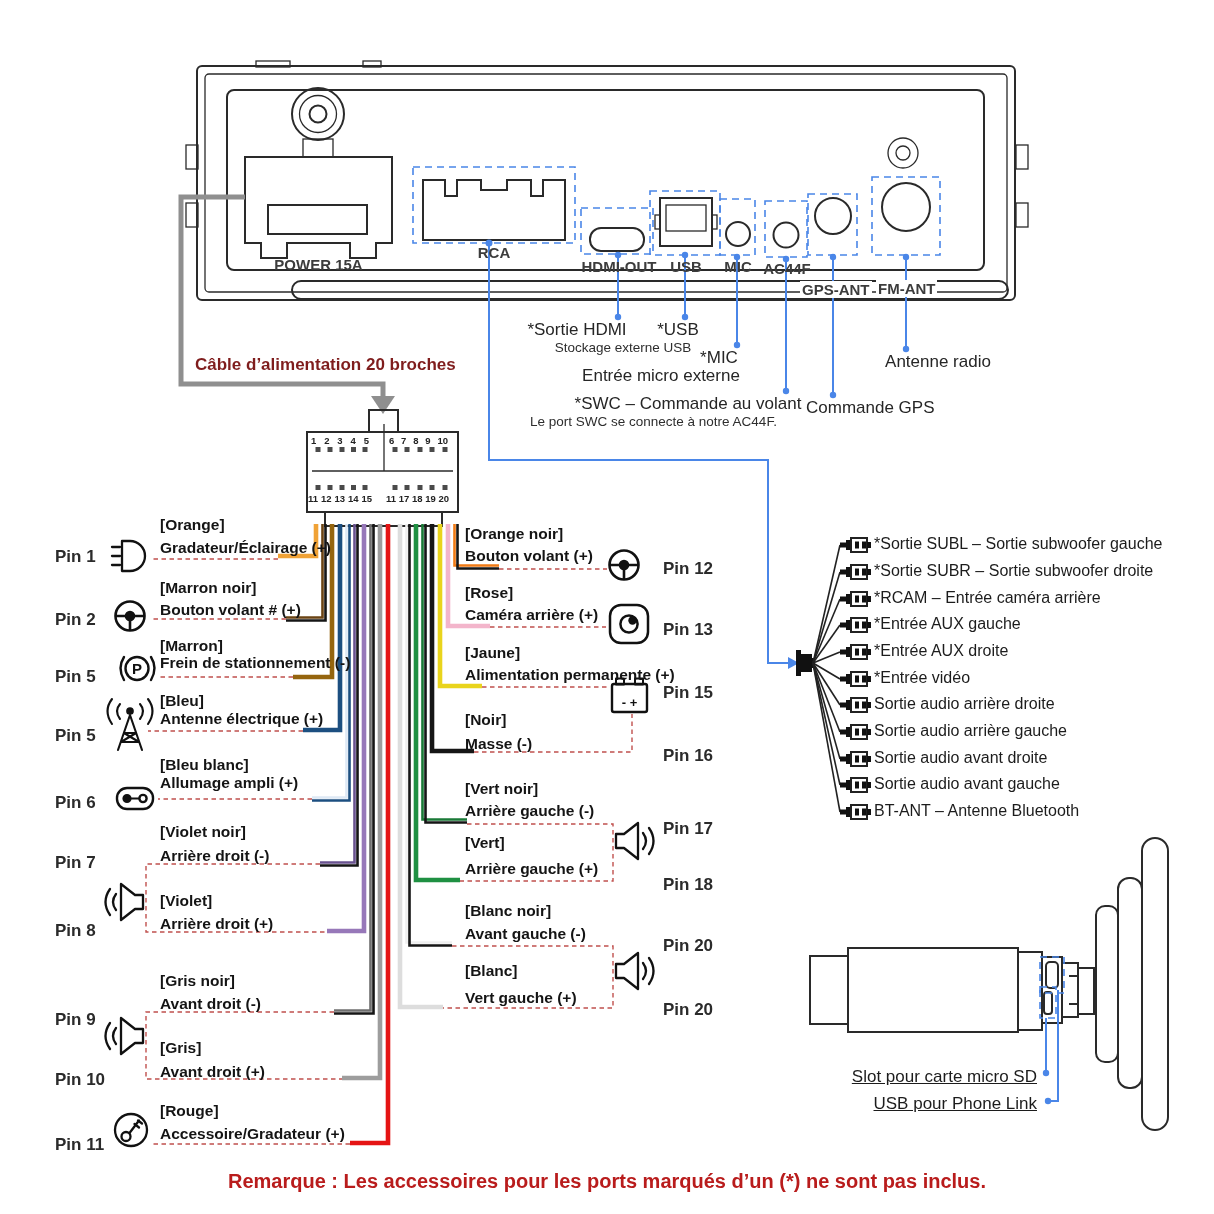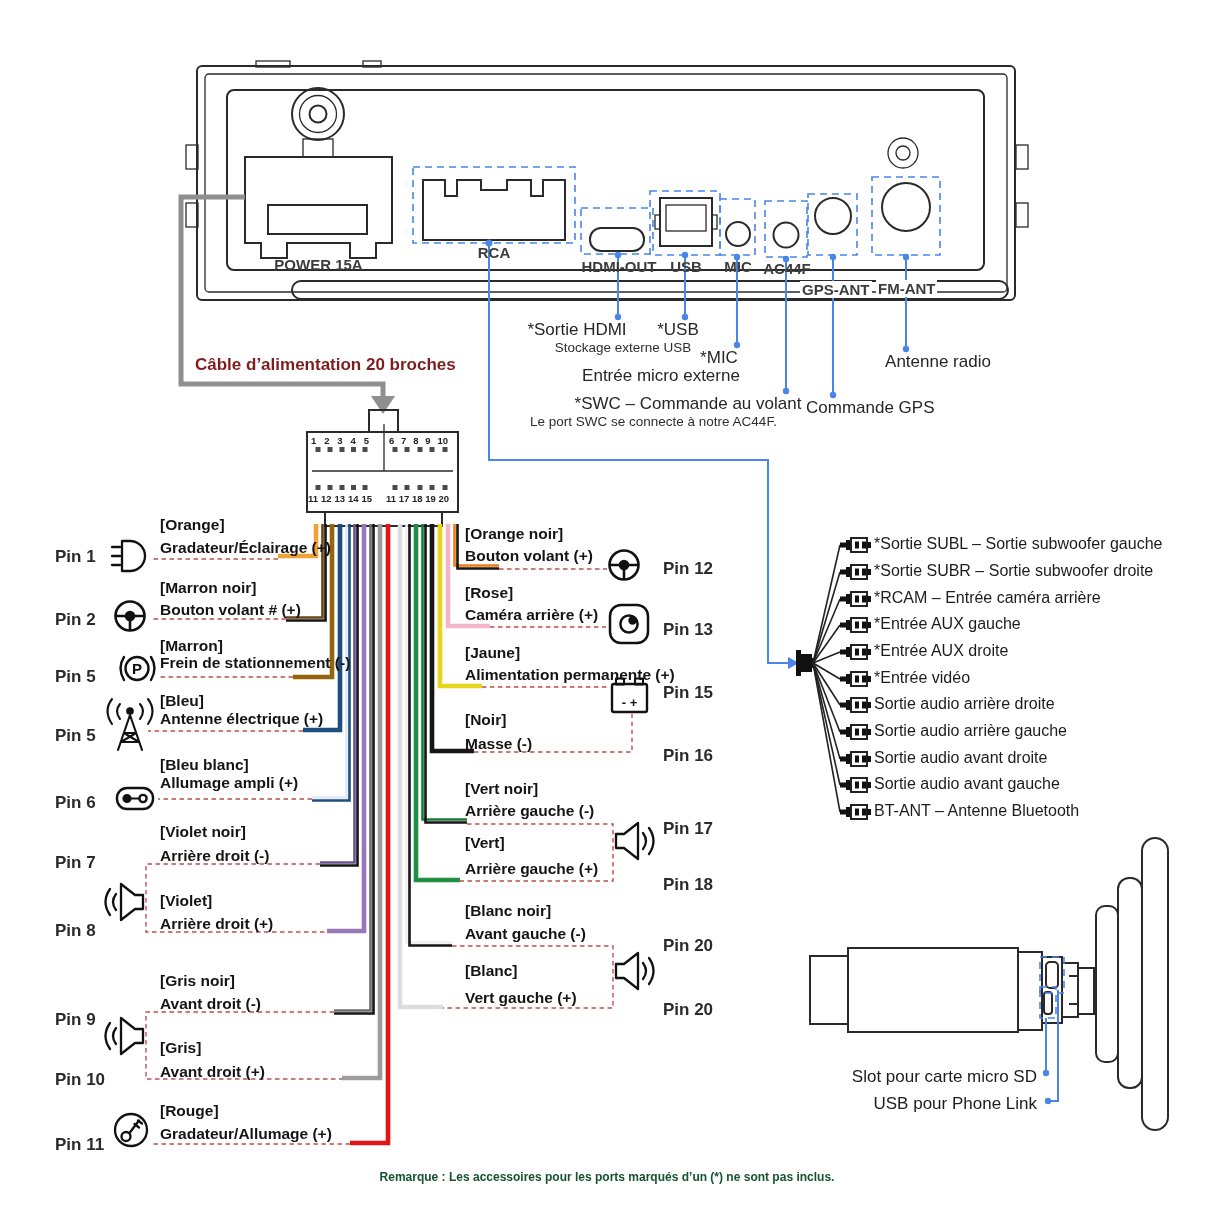--- a/index.html
+++ b/index.html
@@ -23,22 +23,22 @@
   .ptext { font:700 15px "Liberation Sans",sans-serif; fill:#111; text-anchor:middle; }
   .btext { font:700 13px "Liberation Sans",sans-serif; fill:#111; text-anchor:middle; }
   .lbl { position:absolute; white-space:nowrap; color:#222; }
   .port { font-size:15px; font-weight:700; color:#3c3c3c; text-align:center; }
   .whitebg { background:#fff; padding:0 2px;margin-top:44px; }
   .co { font-size:17px; font-weight:500; color:#262626; text-align:center; }
   .cosub { font-size:13.5px; font-weight:500; color:#2e2e2e; text-align:center; }
   .wl { font-size:15.5px; font-weight:700; color:#141414; }
   .pn { font-size:17px; font-weight:700; color:#2b2b2b; }
   .rcat { font-size:16px; font-weight:500; color:#1c1c1c; }
-  .dev { font-size:17px; font-weight:500; color:#1c1c1c; text-align:right; }
-  .note { font-size:12px; font-weight:700; color:#14532d; text-align:center; }
+  .dev { font-size:17px; font-weight:500; color:#1c1c1c; text-align:right;text-decoration:underline; }
+  .note { font-size:20px; font-weight:700; color:#b91c1c; text-align:center; }
   .cablelbl { font-size:17px; font-weight:600; color:#7f1d1d; }
   .nums { position:absolute; display:flex; justify-content:space-between;
           font-size:9.5px; font-weight:700; color:#222; }
 </style>
 </head>
 <body>
 
 <div class="canvas">
 
 <svg class="art" width="1214" height="1214" viewBox="0 0 1214 1214">
@@ -405,21 +405,21 @@
 <div class="lbl wl" style="left:160px;top:892px">[Violet]</div>
 <div class="lbl wl" style="left:160px;top:915px">Arrière droit (+)</div>
 <div class="lbl pn" style="left:55px;top:921px">Pin 8</div>
 <div class="lbl wl" style="left:160px;top:972px">[Gris noir]</div>
 <div class="lbl wl" style="left:160px;top:995px">Avant droit (-)</div>
 <div class="lbl pn" style="left:55px;top:1010px">Pin 9</div>
 <div class="lbl wl" style="left:160px;top:1039px">[Gris]</div>
 <div class="lbl wl" style="left:160px;top:1063px">Avant droit (+)</div>
 <div class="lbl pn" style="left:55px;top:1070px">Pin 10</div>
 <div class="lbl wl" style="left:160px;top:1102px">[Rouge]</div>
-<div class="lbl wl" style="left:160px;top:1125px">Gradateur/Allumage (+)</div>
+<div class="lbl wl" style="left:160px;top:1125px">Accessoire/Gradateur (+)</div>
 <div class="lbl pn" style="left:55px;top:1135px">Pin 11</div>
 
 <div class="lbl wl" style="left:465px;top:525px">[Orange noir]</div>
 <div class="lbl wl" style="left:465px;top:547px">Bouton volant (+)</div>
 <div class="lbl pn" style="left:663px;top:559px">Pin 12</div>
 <div class="lbl wl" style="left:465px;top:584px">[Rose]</div>
 <div class="lbl wl" style="left:465px;top:606px">Caméra arrière (+)</div>
 <div class="lbl pn" style="left:663px;top:620px">Pin 13</div>
 <div class="lbl wl" style="left:465px;top:644px">[Jaune]</div>
 <div class="lbl wl" style="left:465px;top:666px">Alimentation permanente (+)</div>

